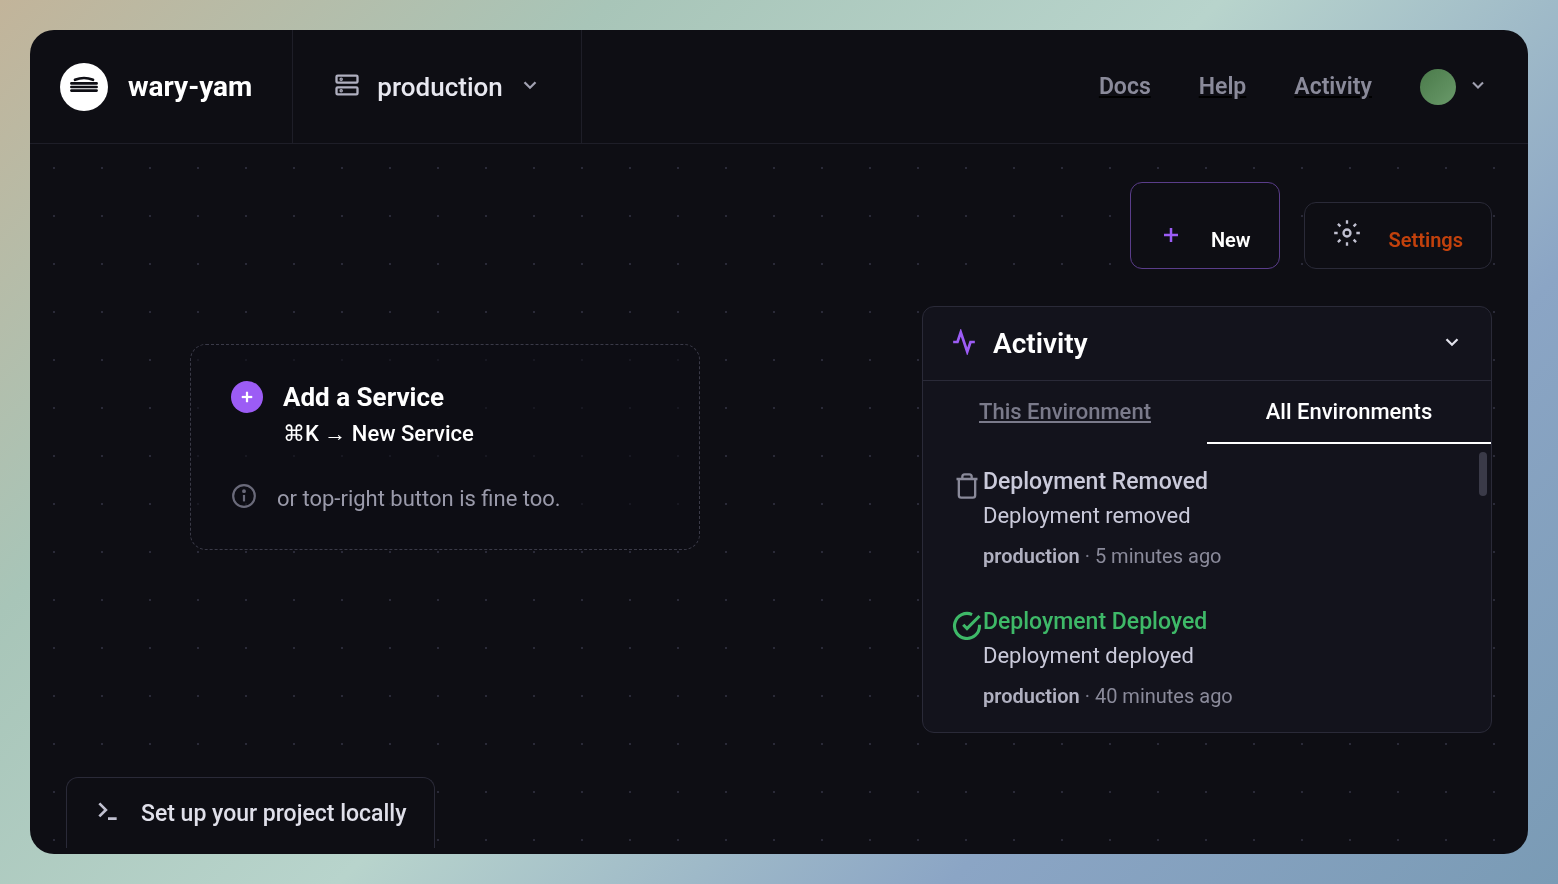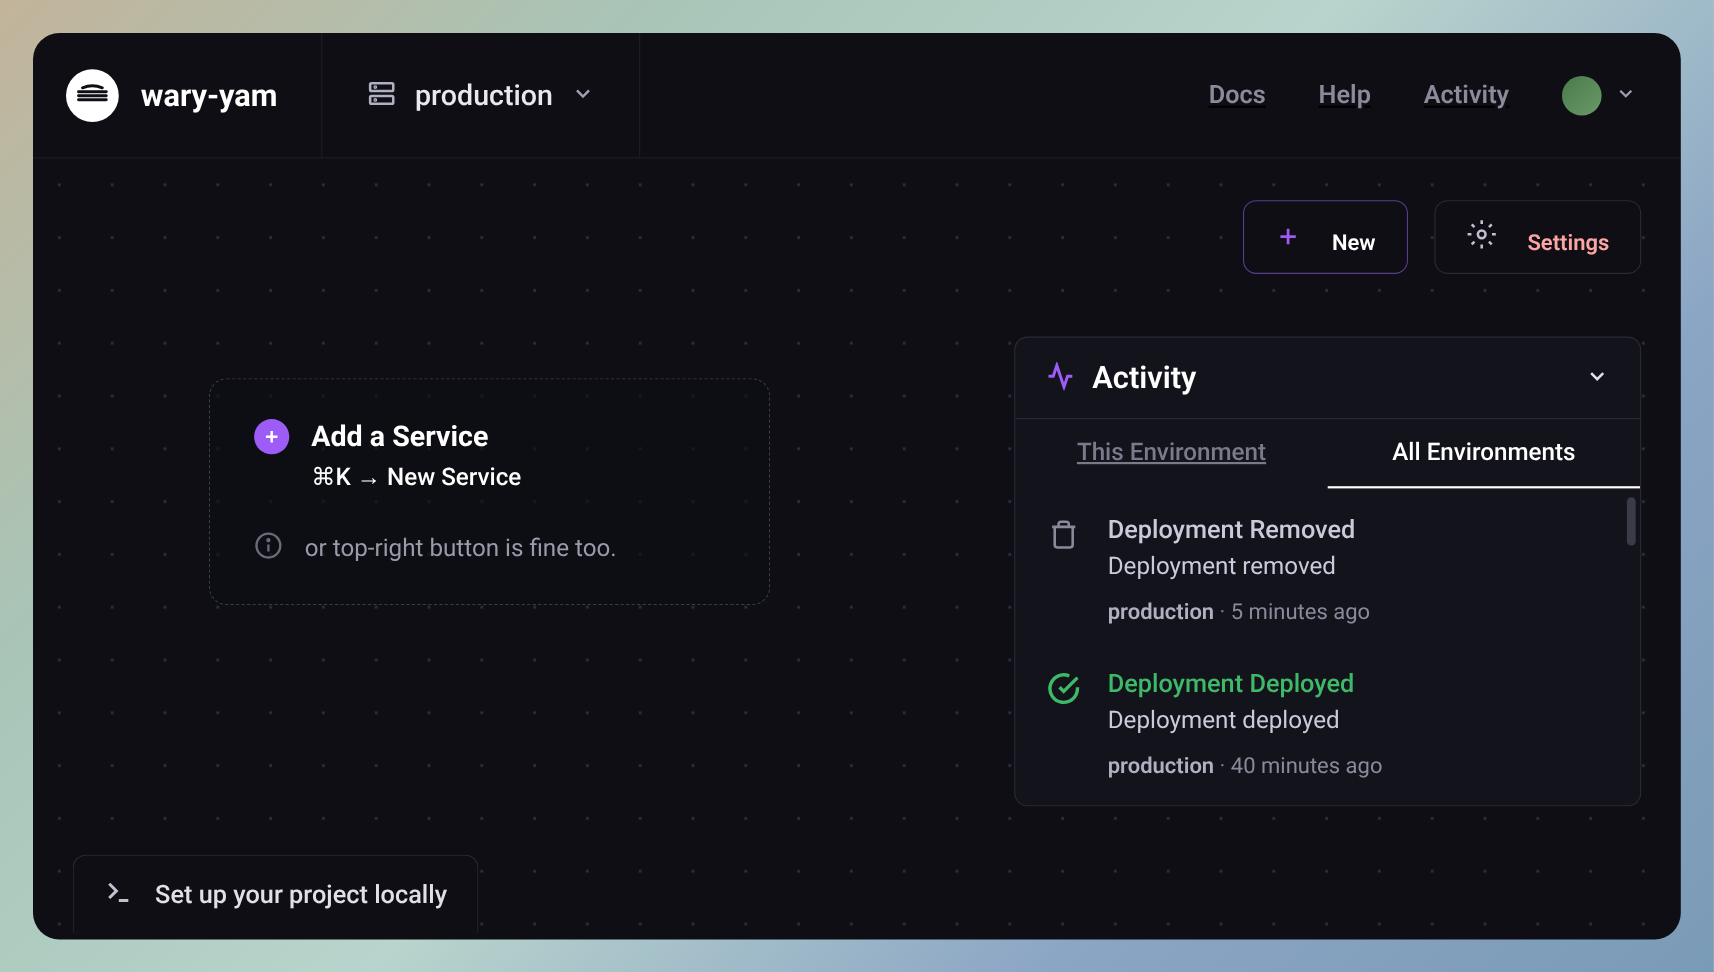--- a/index.html
+++ b/index.html
@@ -154,21 +154,22 @@
     .btn-new {
       border: 1px solid #5a3d8a;
       color: #ffffff;
     }
     
     .btn-new .plus-icon {
       color: #9c5cf5;
     }
     
     .btn-settings {
-      color: #fca5a5;
+      color: #c2410c;
+      margin-top: 20px;
     }
     
     .gear-icon {
       color: #c0c0d0;
     }
     
     .add-service-card {
       position: absolute;
       top: 200px;
       left: 160px;
@@ -320,21 +321,20 @@
       right: 4px;
       top: 8px;
       width: 8px;
       height: 44px;
       background: #3a3a48;
       border-radius: 4px;
     }
     
     .activity-item {
       display: flex;
-      gap: 24px;
       margin-bottom: 40px;
     }
     
     .activity-item-icon {
       flex-shrink: 0;
       width: 32px;
       height: 32px;
       display: flex;
       align-items: center;
       justify-content: center;

